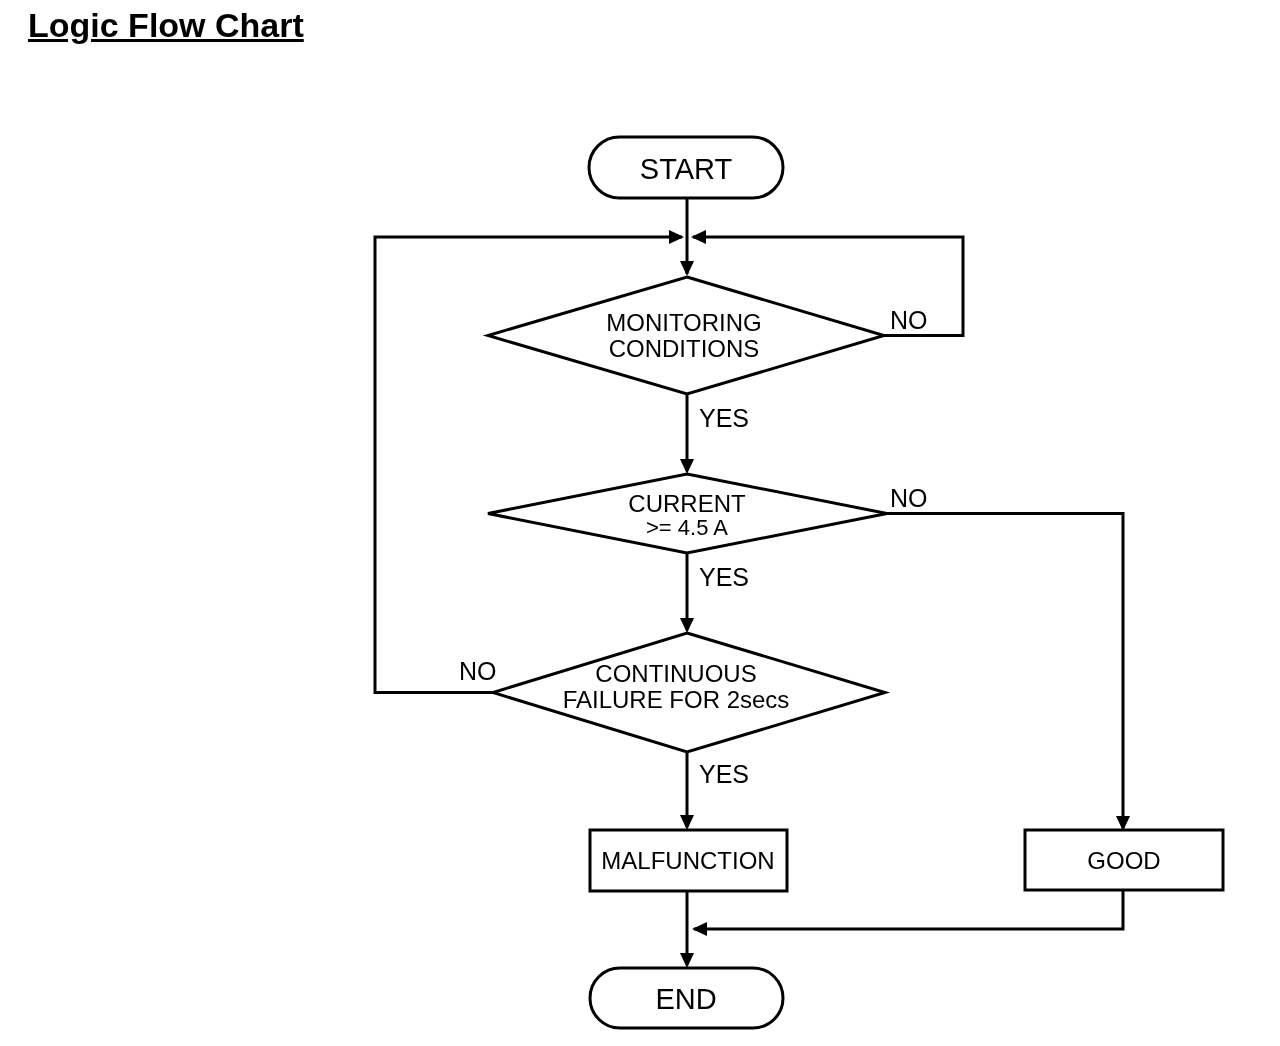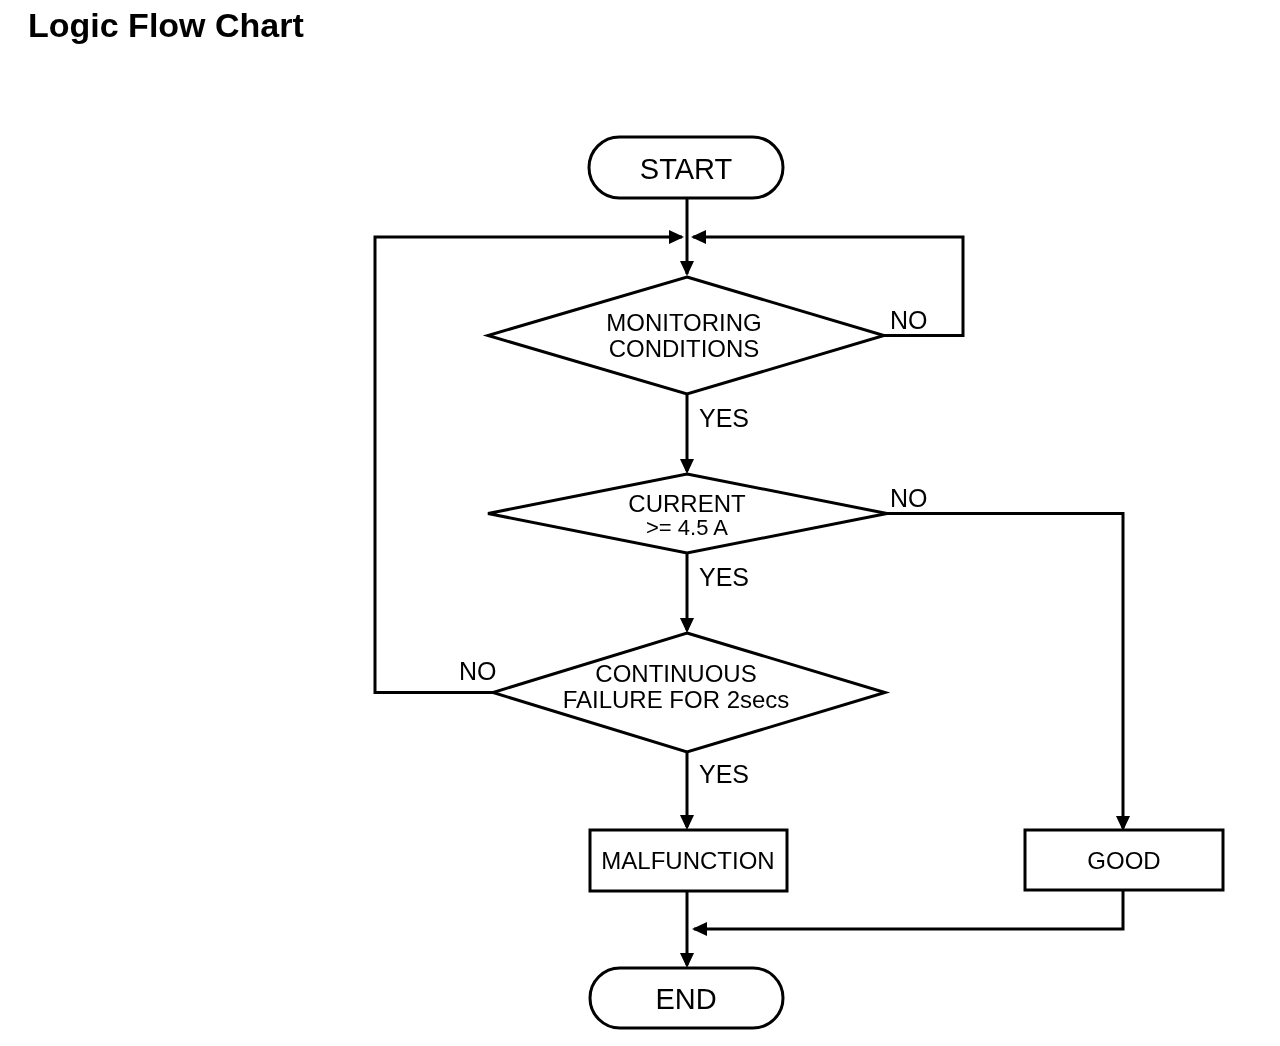--- a/index.html
+++ b/index.html
@@ -17,20 +17,21 @@
     overflow: hidden;
   }
   .title {
     position: absolute;
     left: 28px;
     top: 6px;
     font-size: 34px;
     font-weight: bold;
     color: #000000;
     white-space: nowrap;
+    text-decoration: underline;
   }
   svg.flowchart {
     position: absolute;
     left: 0;
     top: 0;
   }
   .shape {
     fill: #ffffff;
     stroke: #000000;
     stroke-width: 3;

